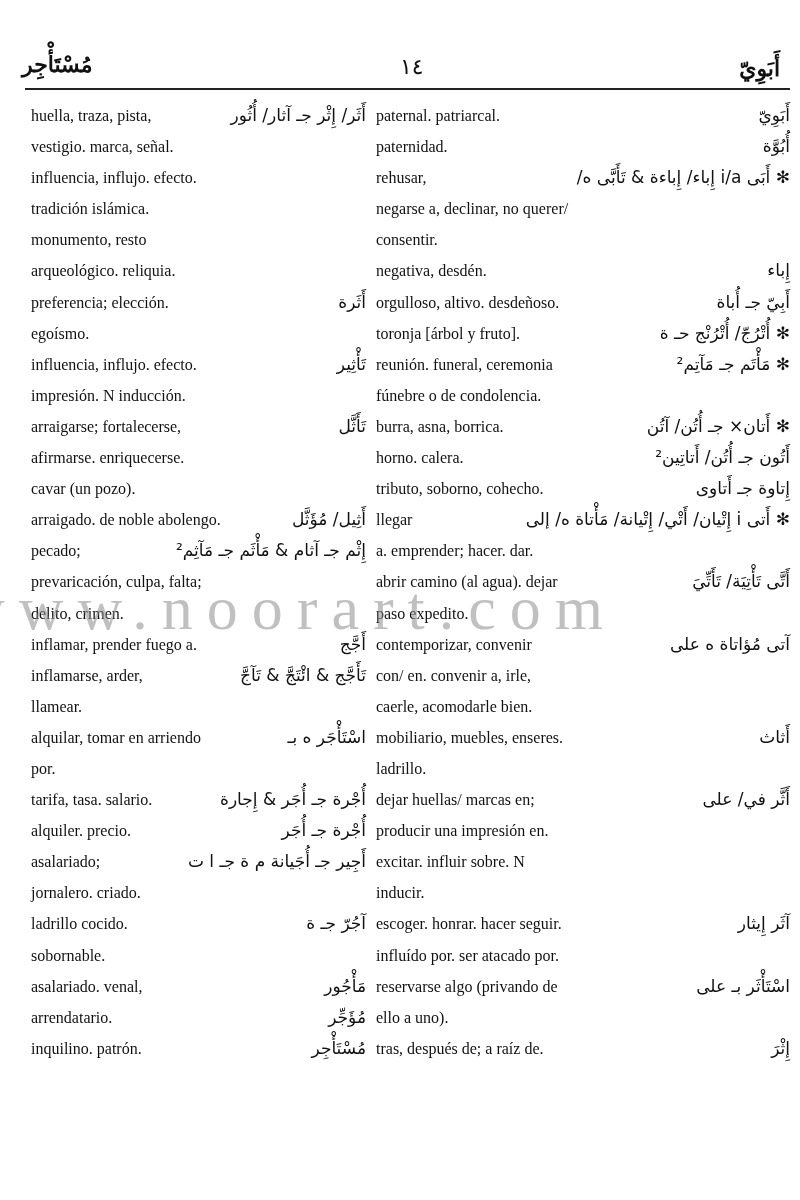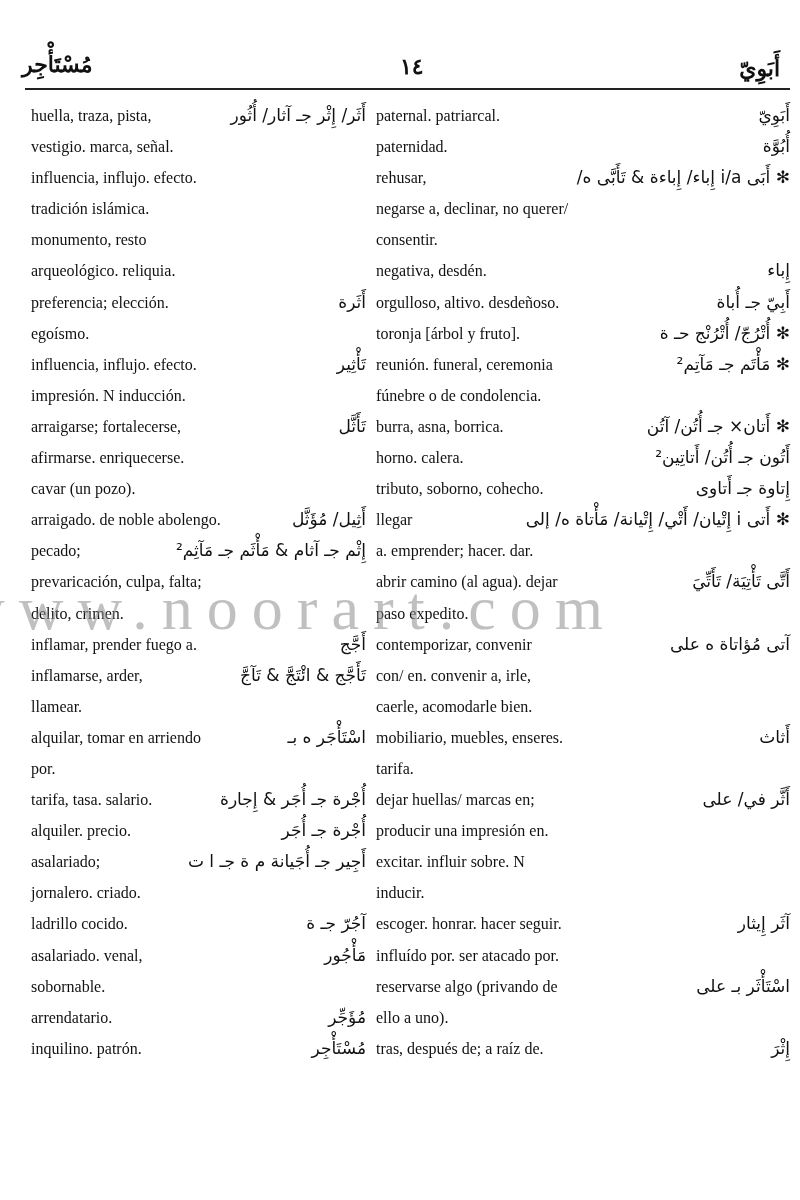--- a/index.html
+++ b/index.html
@@ -2,21 +2,21 @@
 <html><head>
 <meta charset="utf-8">
 <style>
   html, body { margin:0; padding:0; }
   body {
     width:800px; height:1200px; background:#ffffff; position:relative; overflow:hidden;
     font-family:"Liberation Serif","DejaVu Serif",serif; color:#111;
   }
   .header { position:absolute; left:0; top:0; width:800px; height:95px; }
   .hdr-left { position:absolute; left:22px; top:52px; font-size:22px; font-weight:bold; direction:rtl; }
-  .hdr-num { position:absolute; left:400px; top:54px; font-size:22px; font-weight:bold; }
+  .hdr-num { position:absolute; left:400px; top:54px; font-size:22px; font-weight:normal; }
   .hdr-right { position:absolute; right:20px; top:56px; font-size:22px; font-weight:bold; direction:rtl; }
   .rule { position:absolute; left:25px; top:88px; width:765px; height:2px; background:#222; }
 
   .col { position:absolute; top:100px; }
   .col.left { left:31px; width:335px; }
   .col.right { left:376px; width:414px; }
   .row { position:relative; height:31.1px; line-height:31px; white-space:nowrap; }
   .es { position:absolute; left:0; top:0; font-size:16px; }
   .ar { position:absolute; right:0; top:0; font-size:17px; direction:rtl; font-family:"DejaVu Sans",sans-serif; }
 
@@ -138,28 +138,28 @@
     </div>
     <div class="row">
       <span class="es">jornalero. criado.</span>
       <span class="ar"></span>
     </div>
     <div class="row">
       <span class="es">ladrillo cocido.</span>
       <span class="ar">آجُرّ جـ ة</span>
     </div>
     <div class="row">
+      <span class="es">sobornable.</span>
+      <span class="ar"></span>
+    </div>
+    <div class="row">
       <span class="es">asalariado. venal,</span>
       <span class="ar">مَأْجُور</span>
     </div>
     <div class="row">
-      <span class="es">sobornable.</span>
-      <span class="ar"></span>
-    </div>
-    <div class="row">
       <span class="es">arrendatario.</span>
       <span class="ar">مُؤَجِّر</span>
     </div>
     <div class="row">
       <span class="es">inquilino. patrón.</span>
       <span class="ar">مُسْتَأْجِر</span>
     </div>
   </div>
 <div class="col right" id="right-col">
     <div class="row">
@@ -240,21 +240,21 @@
     </div>
     <div class="row">
       <span class="es">caerle, acomodarle bien.</span>
       <span class="ar"></span>
     </div>
     <div class="row">
       <span class="es">mobiliario, muebles, enseres.</span>
       <span class="ar">أَثاث</span>
     </div>
     <div class="row">
-      <span class="es">tarifa.</span>
+      <span class="es">ladrillo.</span>
       <span class="ar"></span>
     </div>
     <div class="row">
       <span class="es">dejar huellas/ marcas en;</span>
       <span class="ar">أَثَّر في/ على</span>
     </div>
     <div class="row">
       <span class="es">producir una impresión en.</span>
       <span class="ar"></span>
     </div>

